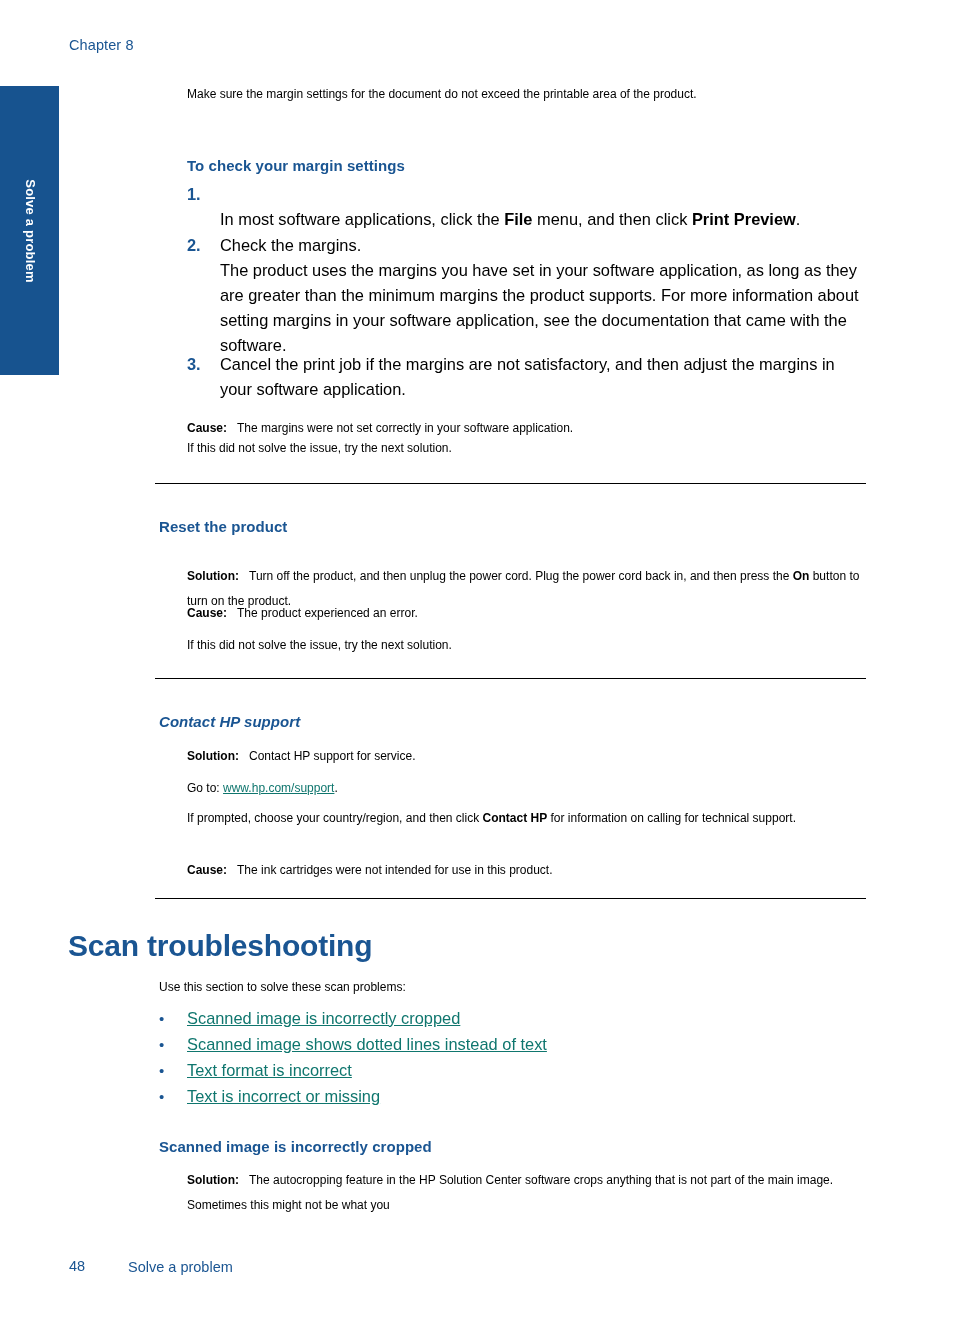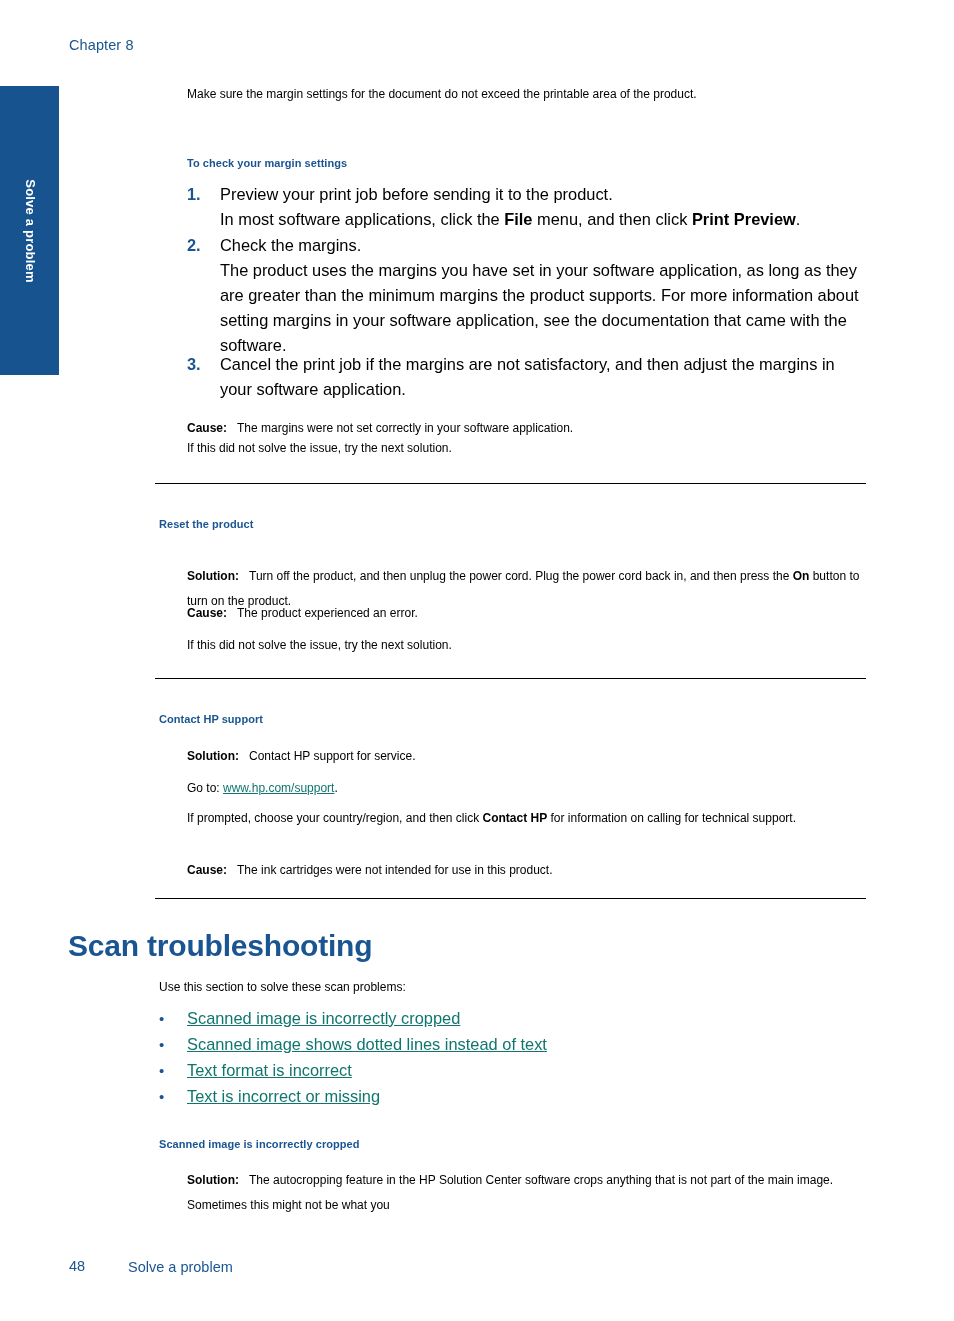--- a/index.html
+++ b/index.html
@@ -66,21 +66,21 @@
     font-size: 12px;
     line-height: 25px;
     color: #000000;
     text-align: left;
   }
   .body-text b { font-weight: bold; }
 
   .sub-heading {
     position: absolute;
     left: 159px;
-    font-size: 11px;
+    font-size: 15px;
     font-weight: bold;
     color: #1a5592;
     letter-spacing: .05px;
   }
 
   .major-heading {
     position: absolute;
     left: 68px;
     font-size: 30px;
     font-weight: bold;
@@ -171,21 +171,21 @@
 
   <div class="content">
 
     <div class="body-text" style="top:82px;">Make sure the margin settings for the document do not exceed the printable area of the product.</div>
 
     <div class="sub-heading" style="left:187px; top:157px;">To check your margin settings</div>
 
     <div class="num-item" style="top:182px;">
       <span class="num">1.</span>
       <span class="num-body">
-        <span>Preview your print job before sending it to the product.</span><br>
+        <br>
         <span>In most software applications, click the </span><b>File</b><span> menu, and then click </span><b>Print Preview</b><span>.</span>
       </span>
     </div>
 
     <div class="num-item" style="top:233px;">
       <span class="num">2.</span>
       <span class="num-body">
         <span>Check the margins.</span><br>
         <span>The product uses the margins you have set in your software application, as long as they are greater than the minimum margins the product supports. For more information about setting margins in your software application, see the documentation that came with the software.</span>
       </span>
@@ -211,21 +211,21 @@
     </div>
 
     <div class="body-text" style="top:601px;">
       <b>Cause:</b>&nbsp;&nbsp;&nbsp;<span>The product experienced an error.</span>
     </div>
 
     <div class="body-text" style="top:633px;">If this did not solve the issue, try the next solution.</div>
 
     <div class="rule" style="top:678px;"></div>
 
-    <div class="sub-heading" style="top:713px;">Contact HP support</div>
+    <div class="sub-heading" style="top:713px;font-style:italic;">Contact HP support</div>
 
     <div class="body-text" style="top:744px;">
       <b>Solution:</b>&nbsp;&nbsp;&nbsp;<span>Contact HP support for service.</span>
     </div>
 
     <div class="body-text" style="top:776px;">
       <span>Go to: </span><a class="doclink" href="#">www.hp.com/support</a><span>.</span>
     </div>
 
     <div class="body-text" style="top:806px;">

